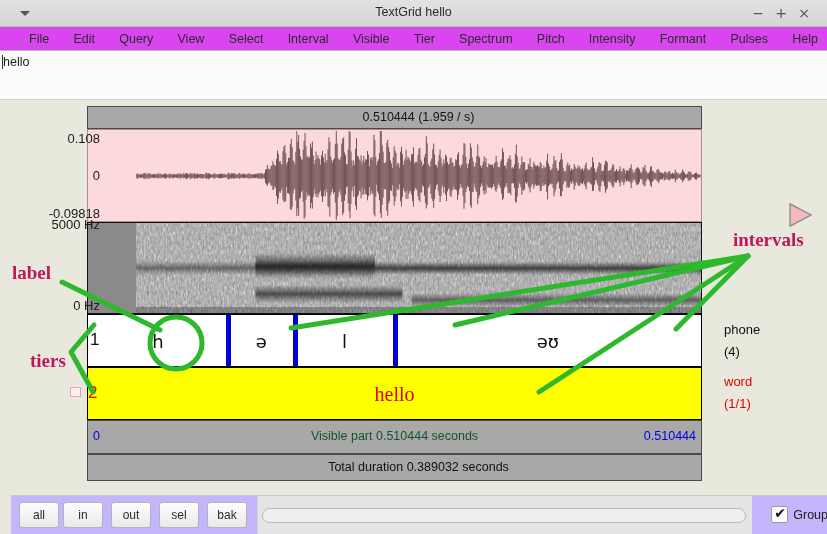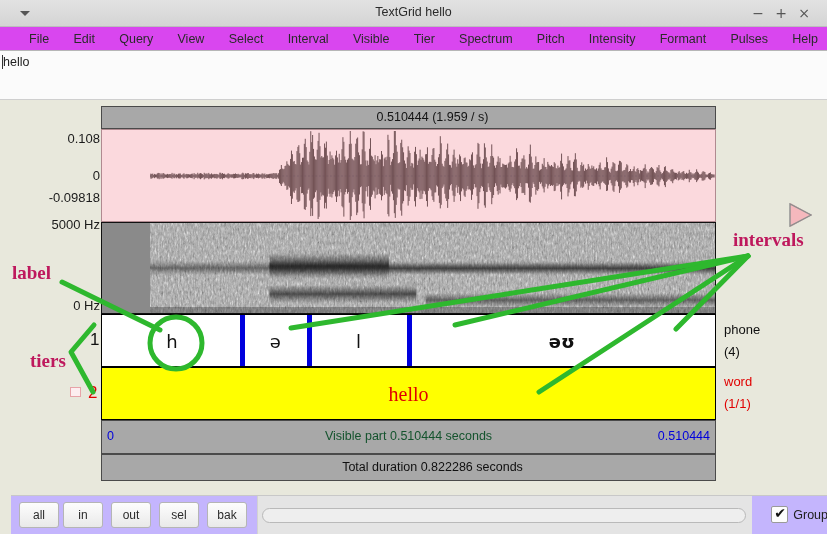--- a/index.html
+++ b/index.html
@@ -105,21 +105,21 @@
 
   
   .canvasarea {
     position: absolute;
     left: 0; top: 100px;
     width: 827px; height: 395px;
     background: #e8e8dc;
   }
 
   
-  .gcol { position: absolute; left: 101px; width: 615px; padding-left: 48px; }
+  .gcol { position: absolute; left: 87px; width: 615px; padding-left: 48px; }
 
   .timebar {
     top: 6px; height: 23px;
     background: #a8a8a8;
     border: 1px solid #4a4a4a;
     box-sizing: border-box;
     color: #141414;
     font-size: 12.5px;
     text-align: center;
     line-height: 21px;
@@ -416,41 +416,41 @@
         <rect x="260" y="40" width="355" height="11" fill="url(#bandg)" opacity="0.5"></rect>
         <rect x="300" y="70" width="315" height="14" fill="url(#bandg)" opacity="0.6"></rect>
         <rect x="0" y="84" width="615" height="6" fill="#2a2a2a" opacity="0.35"></rect>
       </svg>
     </div>
 
     <div class="gcol tier1" id="tier1">
         <div class="intervallabel" style="left: 11.4%;">h</div>
         <div class="intervallabel" style="left: 28.25%;">ə</div>
         <div class="intervallabel" style="left: 41.85%;">l</div>
-        <div class="intervallabel" style="left: 75%; font-weight: bold;">əʊ</div>
+        <div class="intervallabel" style="left: 75%;">əʊ</div>
         <div class="boundary" style="left: calc(22.8% - 2px);"></div>
         <div class="boundary" style="left: calc(33.7% - 2px);"></div>
         <div class="boundary" style="left: calc(50% - 2px);"></div>
       </div>
 
     <div class="gcol tier2" id="tier2">
         <div class="intervallabel" style="left: 50%;">hello</div>
       </div>
 
     <div class="gcol visiblebar">
       <div class="lt">0</div>
       <div class="center">Visible part 0.510444 seconds</div>
       <div class="rt">0.510444</div>
     </div>
 
-    <div class="gcol durbar">Total duration 0.822286 seconds</div>
+    <div class="gcol durbar">Total duration 0.389032 seconds</div>
 
     <div class="axlabel" style="left:10px; top:31px; width:90px;">0.108</div>
     <div class="axlabel" style="left:10px; top:68px; width:90px;">0</div>
-    <div class="axlabel" style="left:10px; top:90px; width:90px;">-0.09818</div>
+    <div class="axlabel" style="left:10px; top:106px; width:90px;">-0.09818</div>
     <div class="axlabel" style="left:10px; top:117px; width:90px;">5000 Hz</div>
     <div class="axlabel" style="left:10px; top:198px; width:90px;">0 Hz</div>
 
     <div class="tiername black" style="top:222px;">phone</div>
     <div class="tiername black" style="top:244px;">(4)</div>
     <div class="tiername red" style="top:274px;">word</div>
     <div class="tiername red" style="top:296px;">(1/1)</div>
 
     <div class="tiernum black" style="left:90px; top:230px;">1</div>
     <div class="tierpen" style="left:70px; top:287px;"></div>

